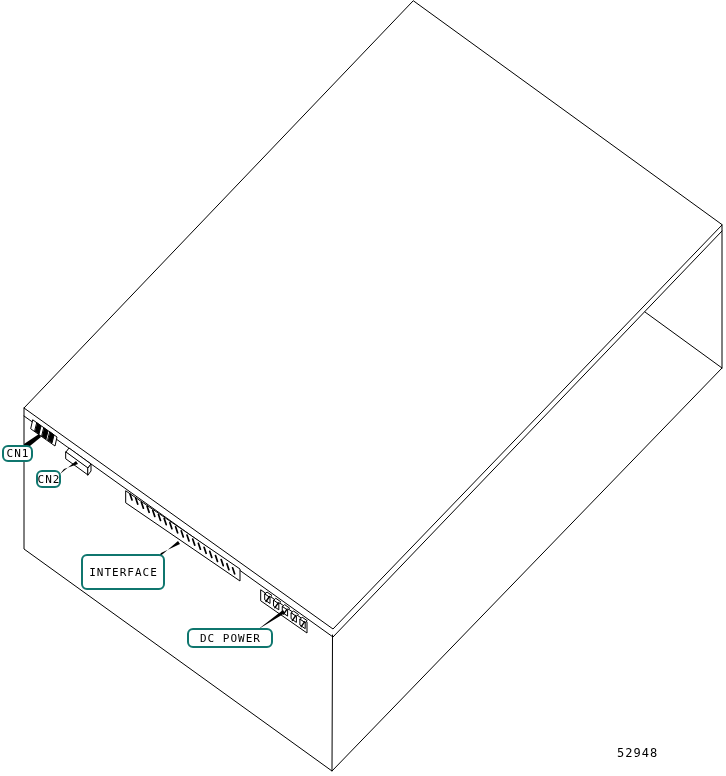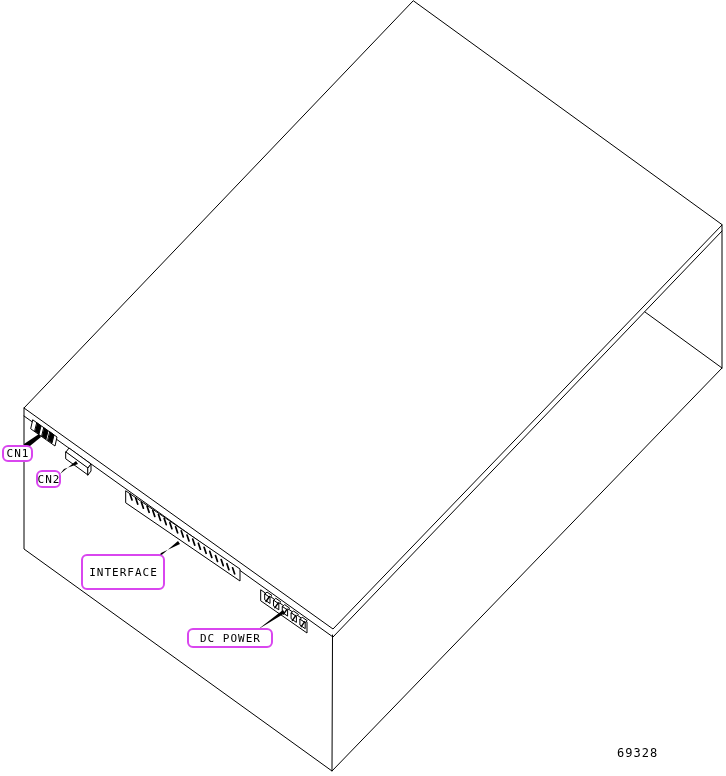--- a/index.html
+++ b/index.html
@@ -7,21 +7,21 @@
     position:relative;
     width:726px;height:776px;
     background:#ffffff;
     font-family:"DejaVu Sans Mono", monospace;
     overflow:hidden;
   }
   .stage svg{position:absolute;left:0;top:0;}
   .callout{
     position:absolute;
     box-sizing:border-box;
-    border:2px solid #d946ef;
+    border:2px solid #0f766e;
     border-radius:6px;
     background:#fff;
     display:flex;align-items:center;justify-content:center;
     font-size:11px;line-height:1;color:#000;
     letter-spacing:1px;text-indent:1px;
     white-space:nowrap;
   }
   .callout.cn1{left:2px;top:445px;width:31px;height:17px;}
   .callout.cn2{left:36px;top:470px;width:25px;height:18px;}
   .callout.interface{left:81px;top:554px;width:84px;height:36px;}
@@ -102,15 +102,15 @@
   <div class="callout cn2">
     <span>CN2</span>
   </div>
   <div class="callout interface">
     <span>INTERFACE</span>
   </div>
   <div class="callout dcpower">
     <span>DC POWER</span>
   </div>
 
-  <div class="fig-number">69328</div>
+  <div class="fig-number">52948</div>
 
 </div>
 
 </body></html>

